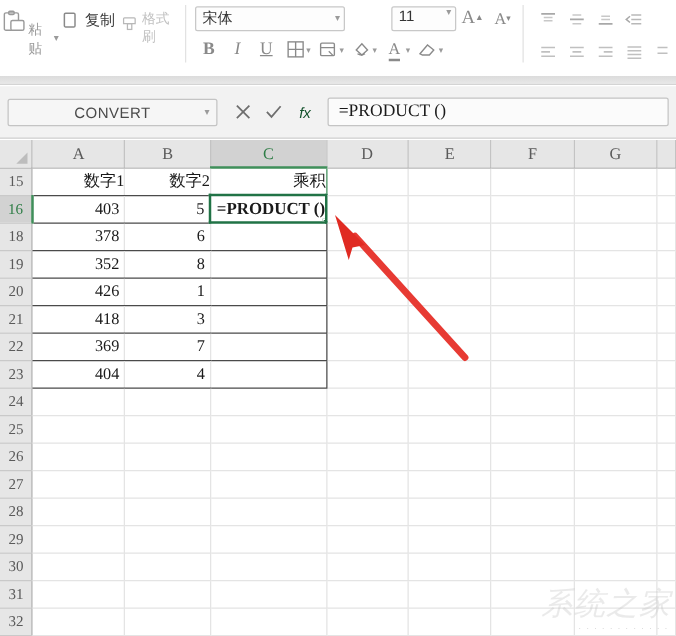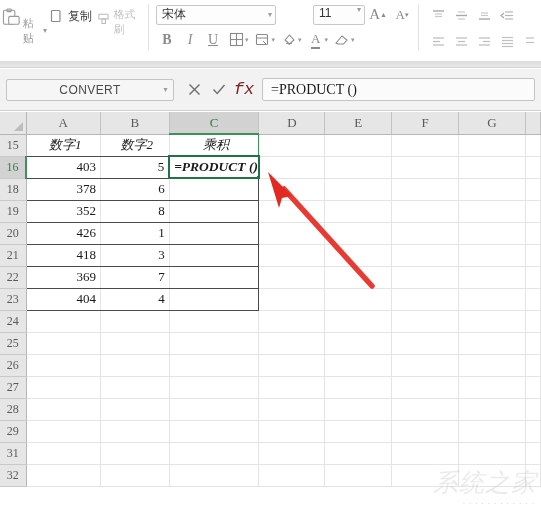--- a/index.html
+++ b/index.html
@@ -112,21 +112,21 @@
     font-size: 12px; color: #4a4a4a;
     letter-spacing: .4px;
   }
   .namebox .caret { position: absolute; right: 5px; }
   .fb-btns { display: flex; align-items: center; gap: 1px; margin: 0 4px 0 8px; }
   .fb-btn {
     width: 24px; height: 24px;
     display: flex; align-items: center; justify-content: center;
     color: #6e6e6e;
   }
-  .fx-btn { font-style: italic; font-family: Liberation Mono, monospace; font-size: 17px; color: #7f1d1d; }
+  .fx-btn { font-style: italic; font-family: Liberation Sans, sans-serif; font-size: 12px; color: #14532d; }
   .formula-input {
     flex: 1; height: 23px;
     background: #fbfbfb;
     border: 1px solid #c4c4c4; border-radius: 2px;
     display: flex; align-items: center;
     padding-left: 8px;
     font-family: "Liberation Serif", serif;
     font-size: 14px; color: #1a1a1a;
     margin-left: 2px;
   }
@@ -185,21 +185,21 @@
     border-right: 1px solid #e4e4e4;
     border-bottom: 1px solid #e4e4e4;
     font-size: 13px;
     font-family: "Liberation Serif", serif;
     color: #1a1a1a;
     padding: 0 3px;
     overflow: hidden;
     white-space: nowrap;
   }
   .cell.num { text-align: right; padding-right: 4px; }
-  .cell.txt { text-align: center; padding-left: 4px; font-style: italic; }
+  .cell.txt { text-align: right; padding-left: 4px; }
   .bdr-l { border-left: 1px solid #4a4a4a; }
   .bdr-r { border-right: 1px solid #4a4a4a; }
   .bdr-t { border-top: 1px solid #4a4a4a; }
   .bdr-b { border-bottom: 1px solid #4a4a4a; }
 
   .green-bdr { border: 1px solid #3f8f5a !important; }
   .active-cell {
     border: 2px solid #217346 !important;
     font-weight: bold;
     position: relative;
@@ -625,20 +625,31 @@
           <td class="cell num"><span></span></td>
           <td class="cell num"><span></span></td>
           <td class="cell txt"><span></span></td>
           <td class="cell"></td>
           <td class="cell"></td>
           <td class="cell"></td>
           <td class="cell"></td>
           <td class="cell"></td>
         </tr>
         <tr>
+          <td class="rowhead">30</td>
+          <td class="cell num"><span></span></td>
+          <td class="cell num"><span></span></td>
+          <td class="cell txt"><span></span></td>
+          <td class="cell"></td>
+          <td class="cell"></td>
+          <td class="cell"></td>
+          <td class="cell"></td>
+          <td class="cell"></td>
+        </tr>
+        <tr>
           <td class="rowhead">31</td>
           <td class="cell num"><span></span></td>
           <td class="cell num"><span></span></td>
           <td class="cell txt"><span></span></td>
           <td class="cell"></td>
           <td class="cell"></td>
           <td class="cell"></td>
           <td class="cell"></td>
           <td class="cell"></td>
         </tr>

